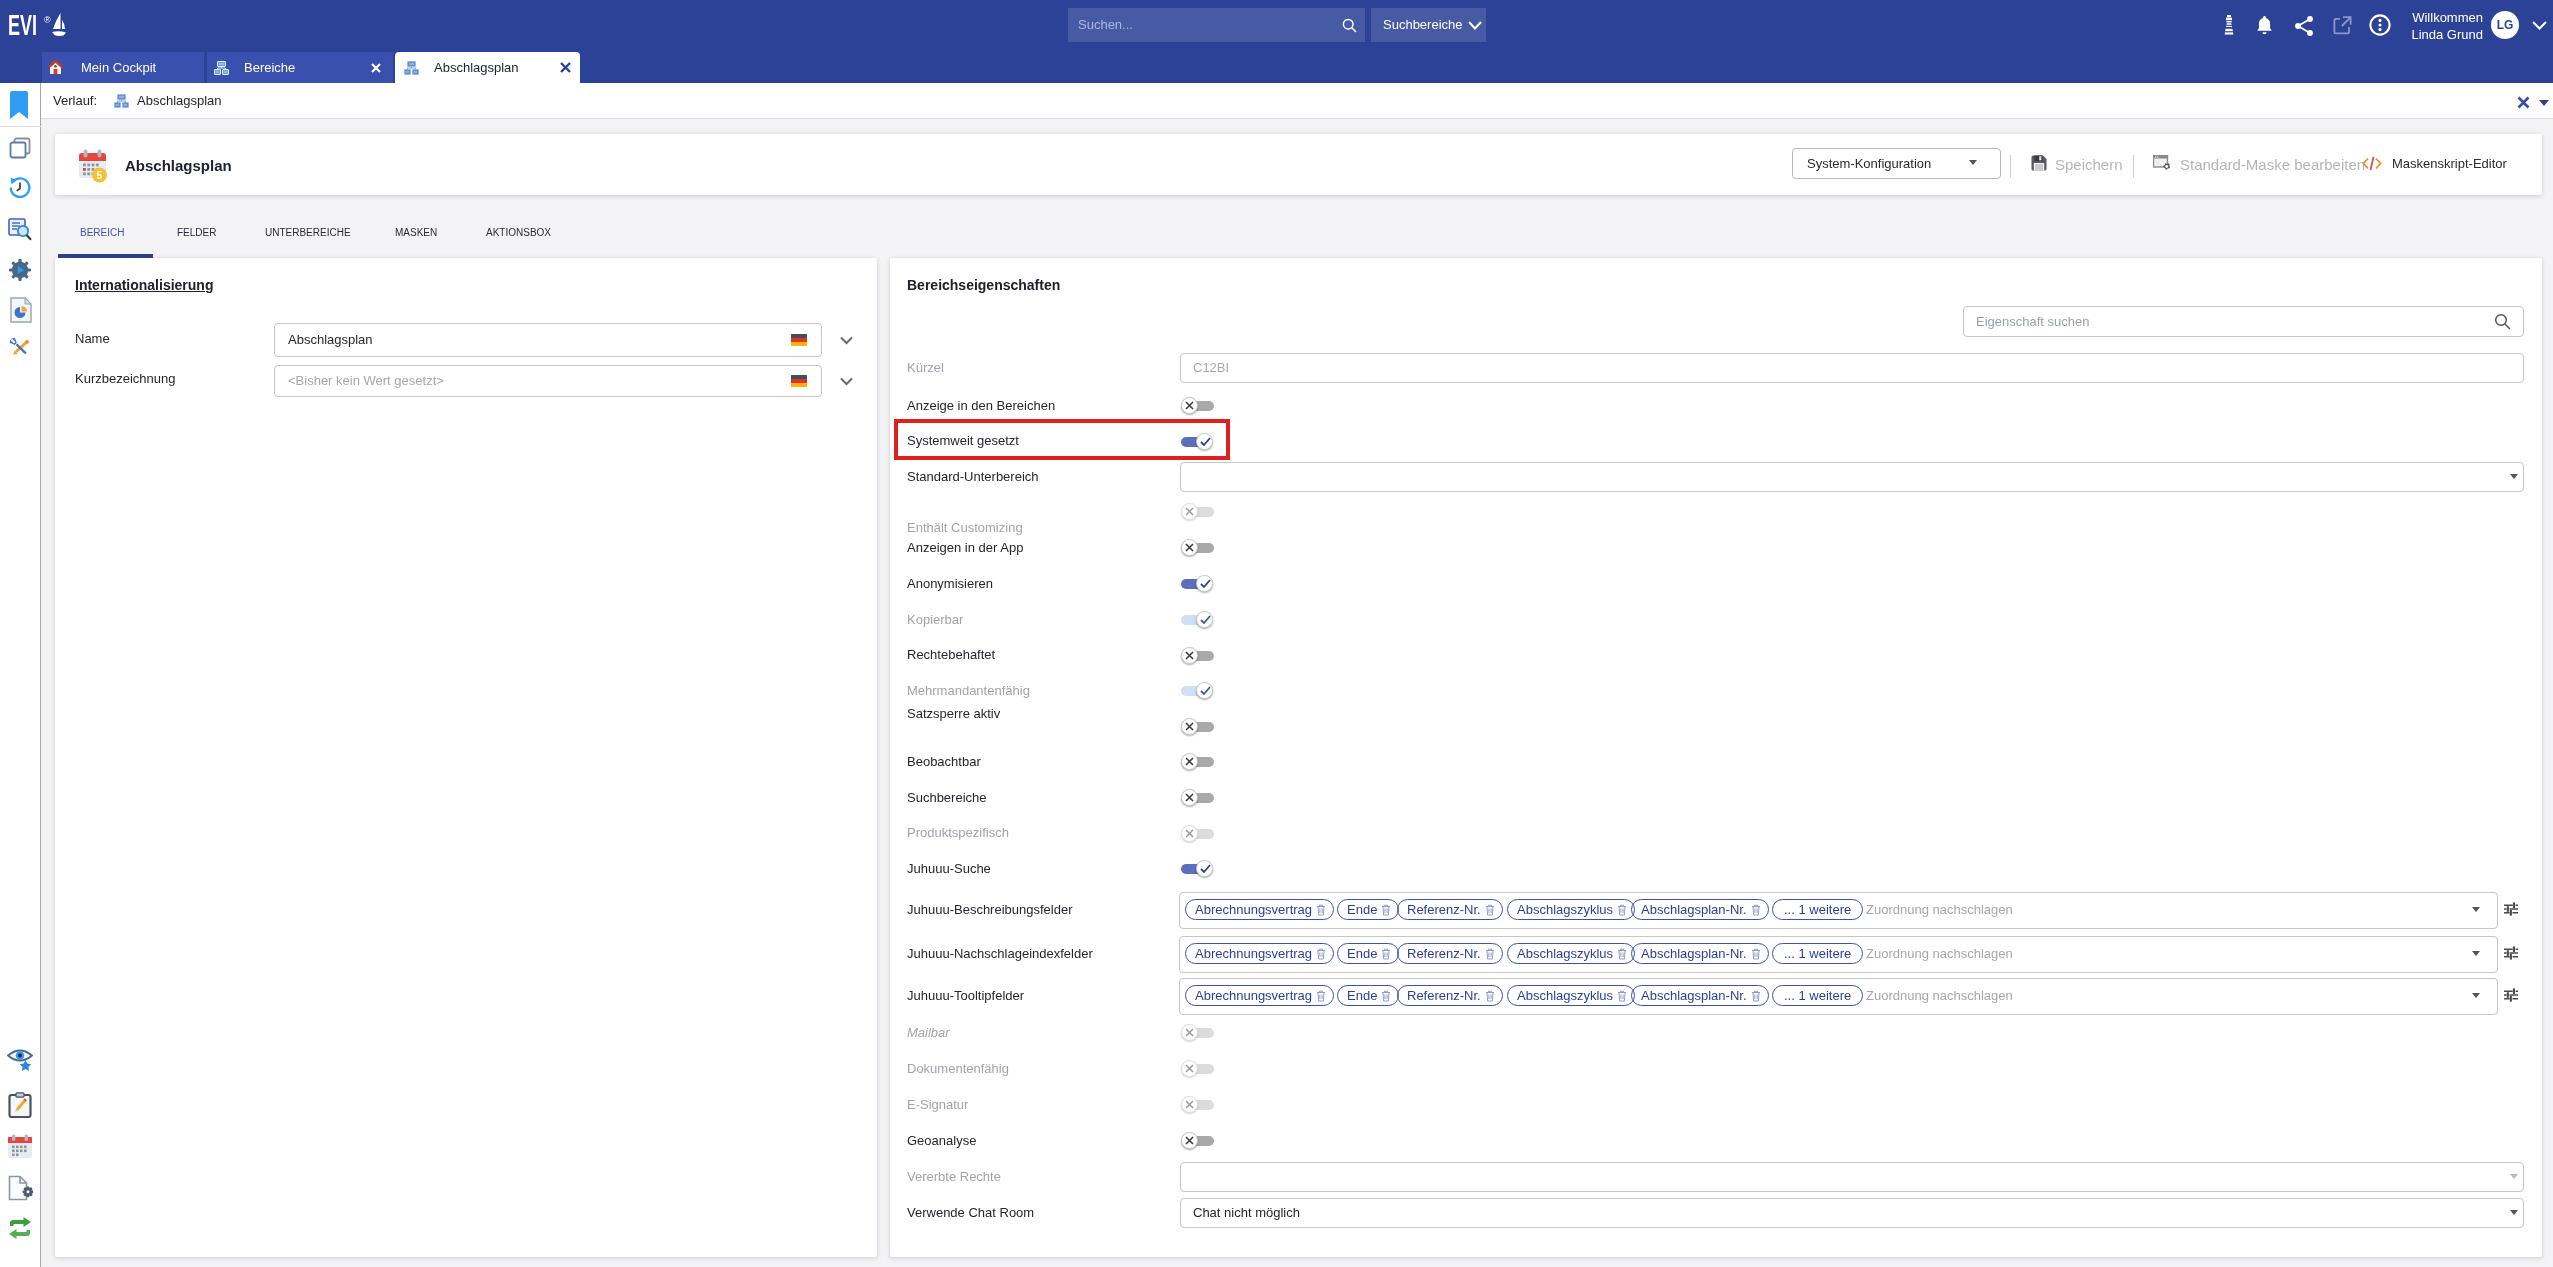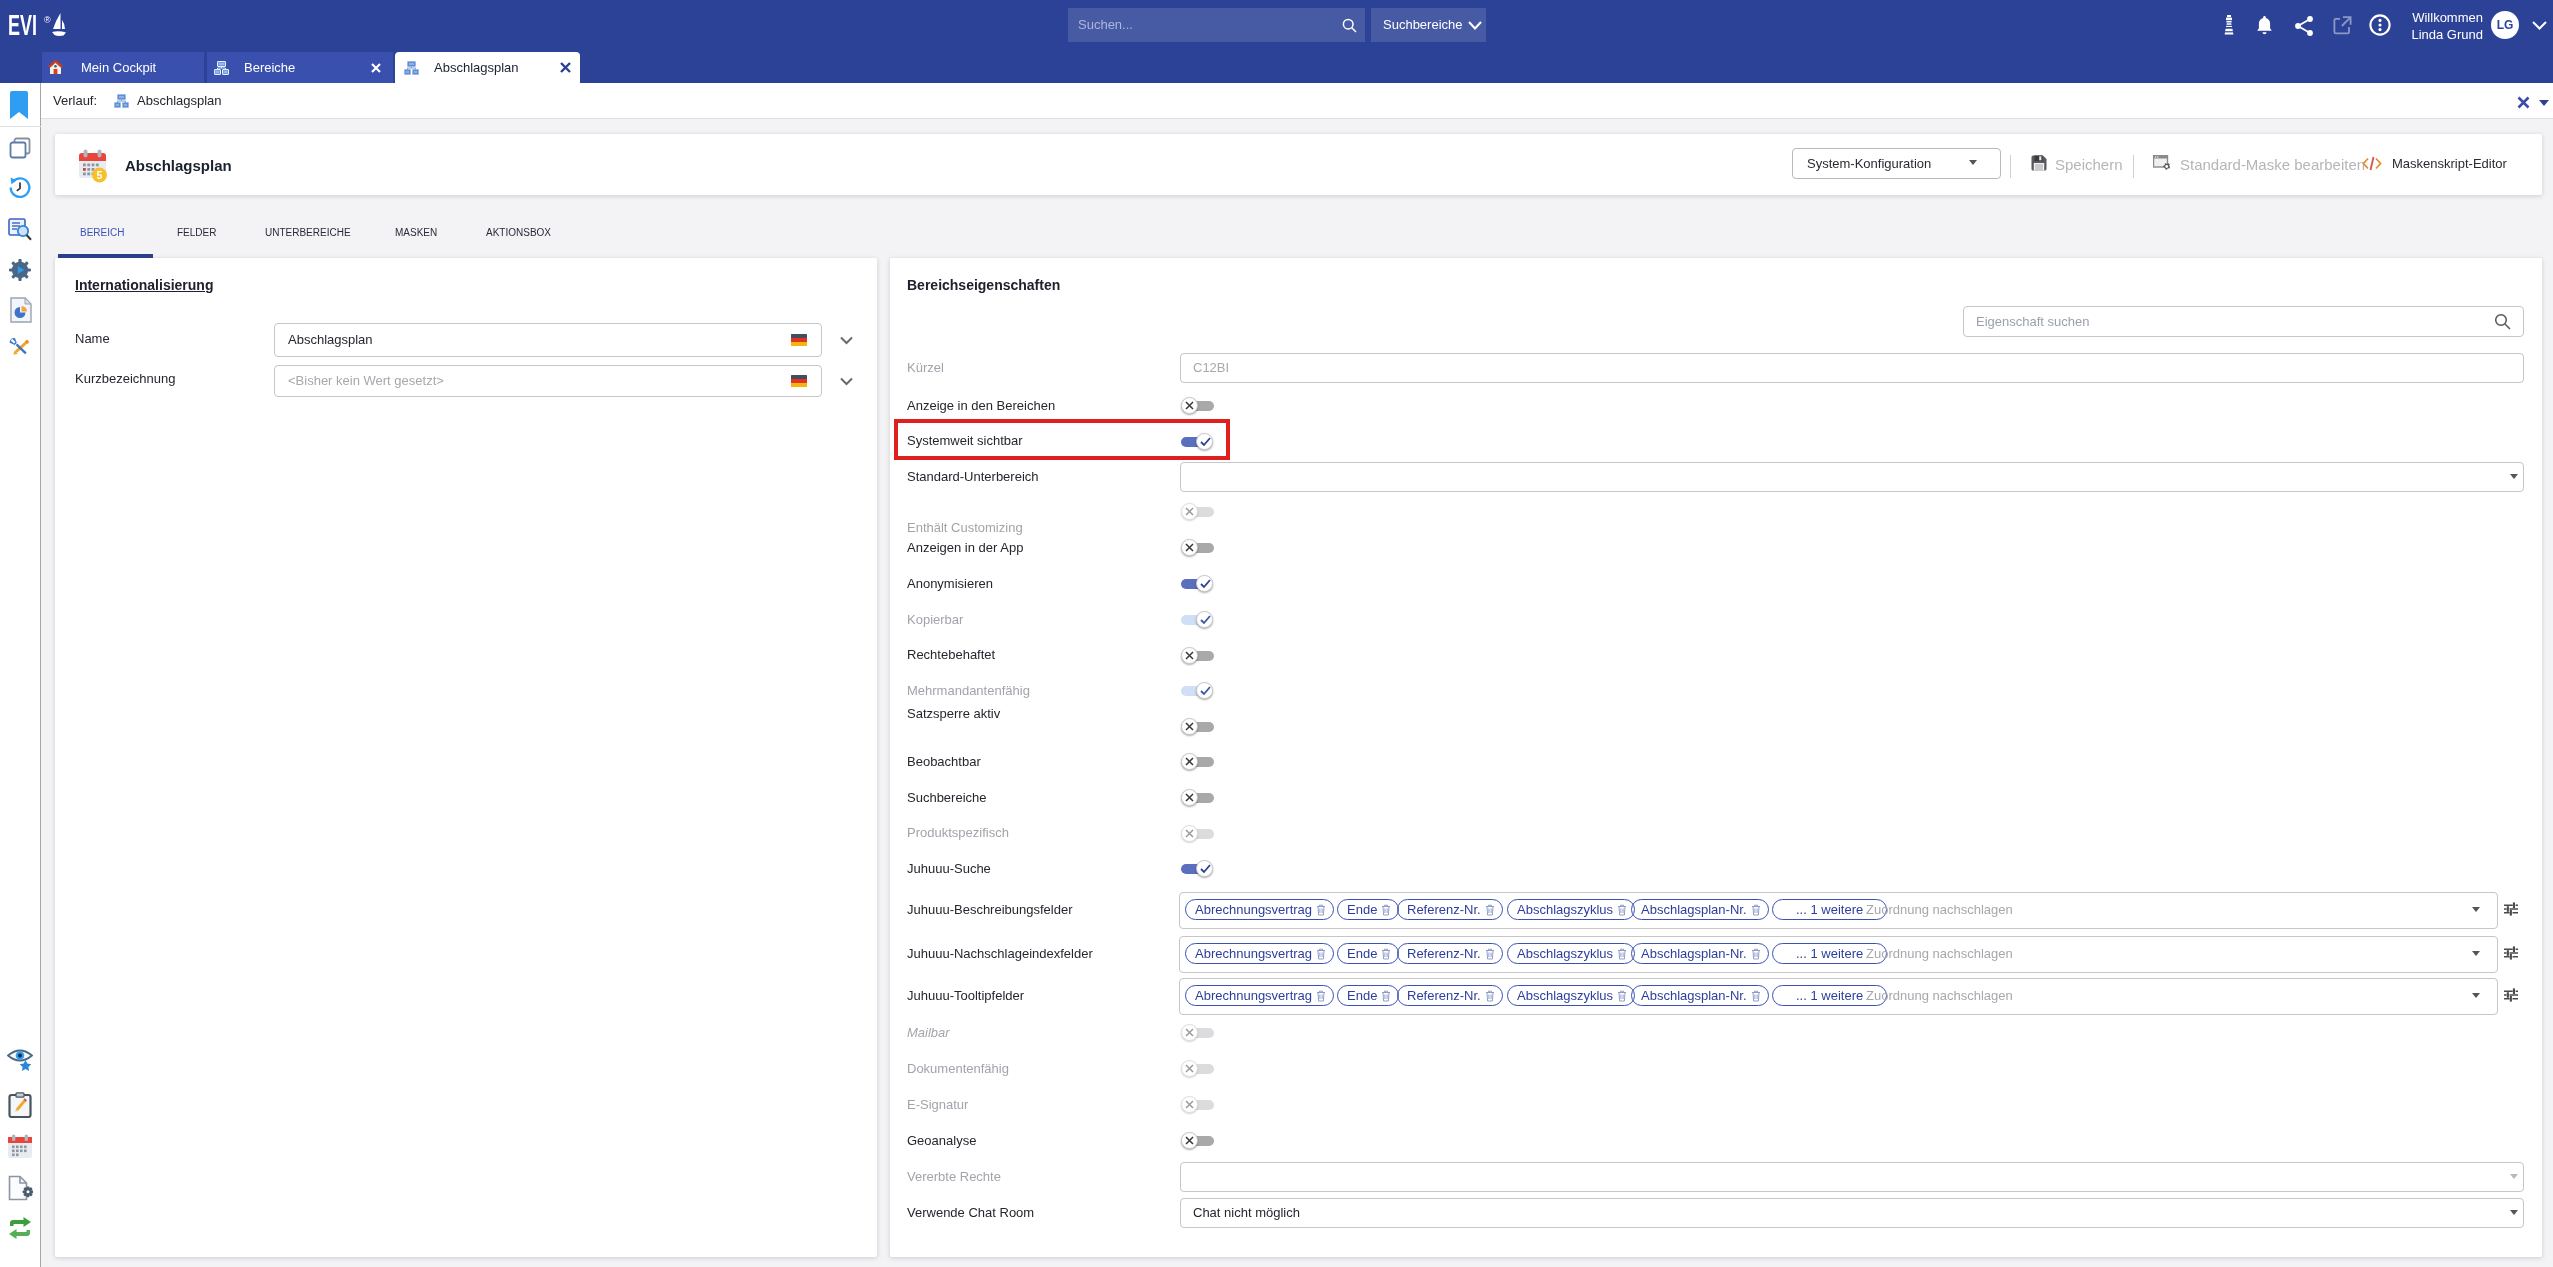--- a/index.html
+++ b/index.html
@@ -51,21 +51,21 @@
   .tg.off.dis .pill { background:#dcdcde; }
   .tg.off.dis .knob { border-color:#dedede; box-shadow:0 1px 2px rgba(0,0,0,0.18); }
   .tg.on .pill { left:0; background:#5b6fbf; }
   .tg.on .knob { left:15px; }
   .tg.on.dis .pill { background:#cfe0f6; }
   .tg svg { position:absolute; }
 
   
   .chiprow { position:absolute; left:1179px; width:1319px; height:37px; border:1px solid #c6c6c8; border-radius:4px; background:#fff; }
   .chip { position:absolute; top:8px; height:21px; border:1px solid #3950b4; border-radius:11px; color:#2c3e9c; font-size:13px; line-height:19px; padding:0 21px 0 9px; white-space:nowrap; }
-  .chip.more { padding:0 23px; }
+  .chip.more { padding:0 11px; }
   .chip svg { position:absolute; right:7px; top:4px; }
   .zn { position:absolute; font-size:13px; color:#a7a7ad; }
 
   .caret { position:absolute; width:0; height:0; border-left:4.5px solid transparent; border-right:4.5px solid transparent; border-top:5.5px solid #555; }
   .caret.lt { border-top-color:#b9b9bd; }
 
   
   #redbox { position:absolute; left:894px; top:419px; width:336px; height:41px; border:4px solid #e01f1f; }
 
   
@@ -412,21 +412,21 @@
     <circle cx="7" cy="7" r="5.3" stroke="#555" stroke-width="1.5" fill="none"></circle>
     <line x1="11" y1="11" x2="16" y2="16" stroke="#555" stroke-width="1.5"></line>
   </svg>
 
 <div class="lab dis" style="left:907px;top:360px;">Kürzel</div>
 <div class="inp" style="left:1180px;top:353px;width:1344px;height:30px;line-height:28px;padding-left:12px;color:#a8a8b0;">C12BI</div>
 
 <div id="redbox"></div>
 
 <div class="lab" style="left:907px;top:398px;">Anzeige in den Bereichen</div>
-<div class="lab" style="left:907px;top:433px;">Systemweit sichtbar</div>
+<div class="lab" style="left:907px;top:433px;">Systemweit gesetzt</div>
 <div class="lab" style="left:907px;top:469px;">Standard-Unterbereich</div>
 <div class="inp" style="left:1180px;top:462px;width:1344px;height:30px;"></div>
 <div class="caret" style="left:2510px;top:474px;"></div>
 
 <div class="lab dis" style="left:907px;top:504px;margin-top:16px;">Enthält Customizing</div>
 <div class="lab" style="left:907px;top:540px;">Anzeigen in der App</div>
 <div class="lab" style="left:907px;top:576px;">Anonymisieren</div>
 <div class="lab dis" style="left:907px;top:612px;">Kopierbar</div>
 <div class="lab" style="left:907px;top:647px;">Rechtebehaftet</div>
 <div class="lab dis" style="left:907px;top:683px;">Mehrmandantenfähig</div>

